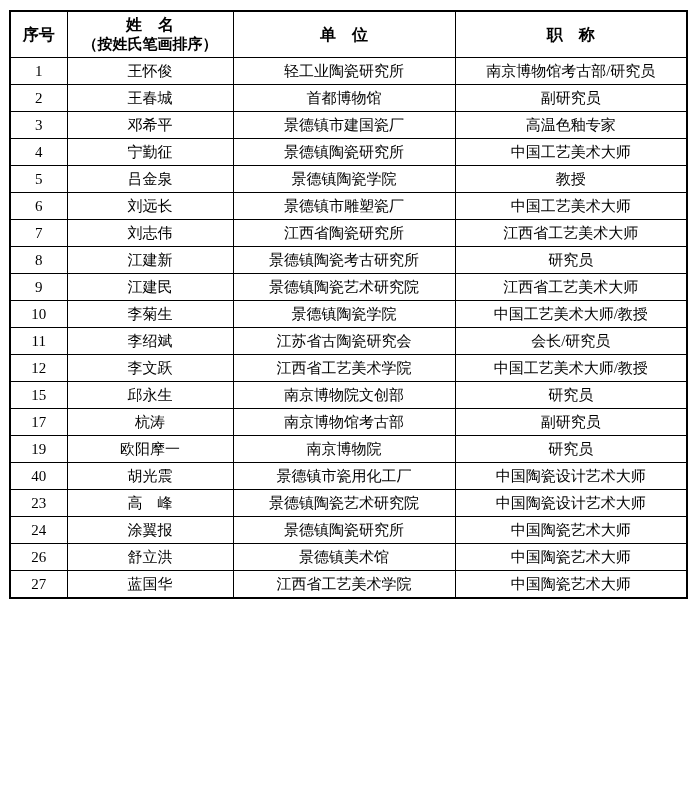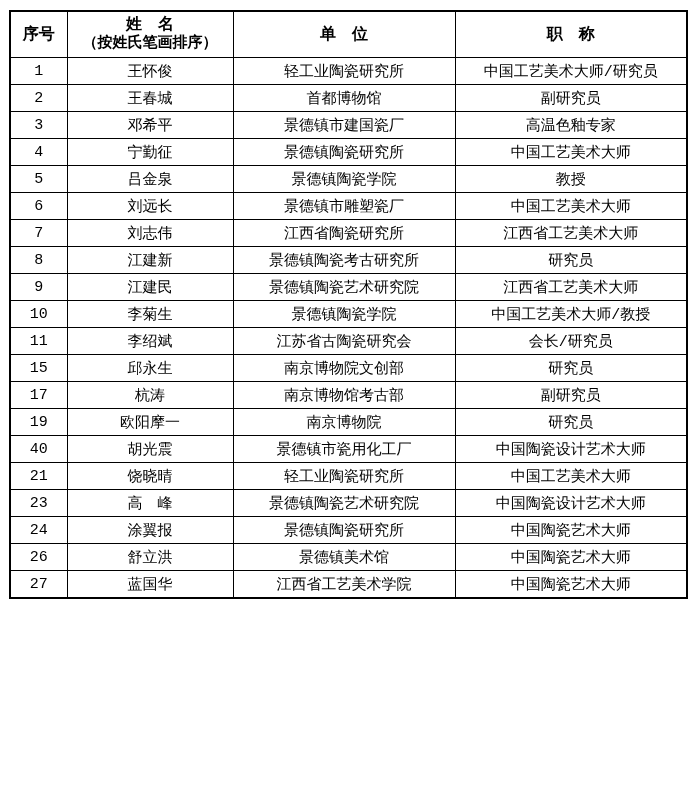--- a/index.html
+++ b/index.html
@@ -5,21 +5,21 @@
   html, body {
     margin: 0;
     padding: 0;
     background: #ffffff;
   }
   .page {
     position: relative;
     width: 696px;
     height: 795px;
     background: #ffffff;
-    font-family: Liberation Mono, monospace;
+    font-family: Liberation Serif, serif;
     color: #000000;
   }
   table.experts {
     position: absolute;
     left: 9px;
     top: 10px;
     width: 677px;
     border-collapse: collapse;
     table-layout: fixed;
     border: 2px solid #000000;
@@ -81,21 +81,21 @@
         <th>
           <span>职　称</span>
         </th>
       </tr>
     </thead>
     <tbody id="table-body">
         <tr>
           <td class="no-cell">1</td>
           <td class="">王怀俊</td>
           <td class="">轻工业陶瓷研究所</td>
-          <td class="">中国工艺美术大师/研究员</td>
+          <td class="">南京博物馆考古部/研究员</td>
         </tr>
         <tr>
           <td class="no-cell">2</td>
           <td class="">王春城</td>
           <td class="">首都博物馆</td>
           <td class="">副研究员</td>
         </tr>
         <tr>
           <td class="no-cell">3</td>
           <td class="">邓希平</td>
@@ -144,20 +144,26 @@
           <td class="">景德镇陶瓷学院</td>
           <td class="">中国工艺美术大师/教授</td>
         </tr>
         <tr>
           <td class="no-cell">11</td>
           <td class="">李绍斌</td>
           <td class="">江苏省古陶瓷研究会</td>
           <td class="">会长/研究员</td>
         </tr>
         <tr>
+          <td class="no-cell">12</td>
+          <td class="">李文跃</td>
+          <td class="">江西省工艺美术学院</td>
+          <td class="">中国工艺美术大师/教授</td>
+        </tr>
+        <tr>
           <td class="no-cell">15</td>
           <td class="">邱永生</td>
           <td class="">南京博物院文创部</td>
           <td class="">研究员</td>
         </tr>
         <tr>
           <td class="no-cell">17</td>
           <td class="">杭涛</td>
           <td class="">南京博物馆考古部</td>
           <td class="">副研究员</td>
@@ -166,26 +172,20 @@
           <td class="no-cell">19</td>
           <td class="">欧阳摩一</td>
           <td class="">南京博物院</td>
           <td class="">研究员</td>
         </tr>
         <tr>
           <td class="no-cell">40</td>
           <td class="">胡光震</td>
           <td class="">景德镇市瓷用化工厂</td>
           <td class="">中国陶瓷设计艺术大师</td>
-        </tr>
-        <tr>
-          <td class="no-cell">21</td>
-          <td class="">饶晓晴</td>
-          <td class="">轻工业陶瓷研究所</td>
-          <td class="">中国工艺美术大师</td>
         </tr>
         <tr>
           <td class="no-cell">23</td>
           <td class="">高　峰</td>
           <td class="">景德镇陶瓷艺术研究院</td>
           <td class="">中国陶瓷设计艺术大师</td>
         </tr>
         <tr>
           <td class="no-cell">24</td>
           <td class="">涂翼报</td>

